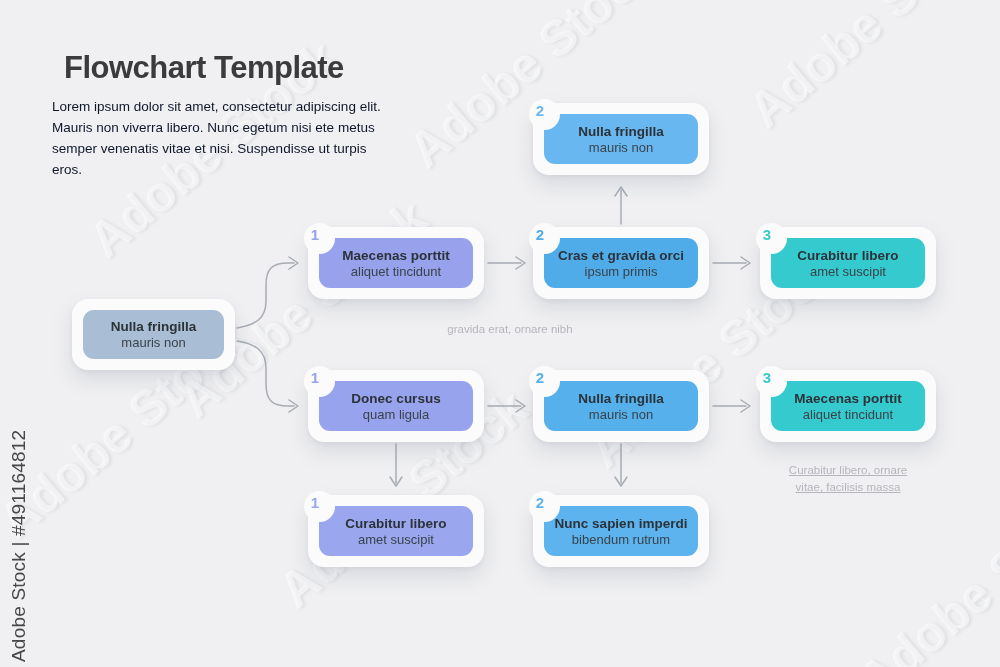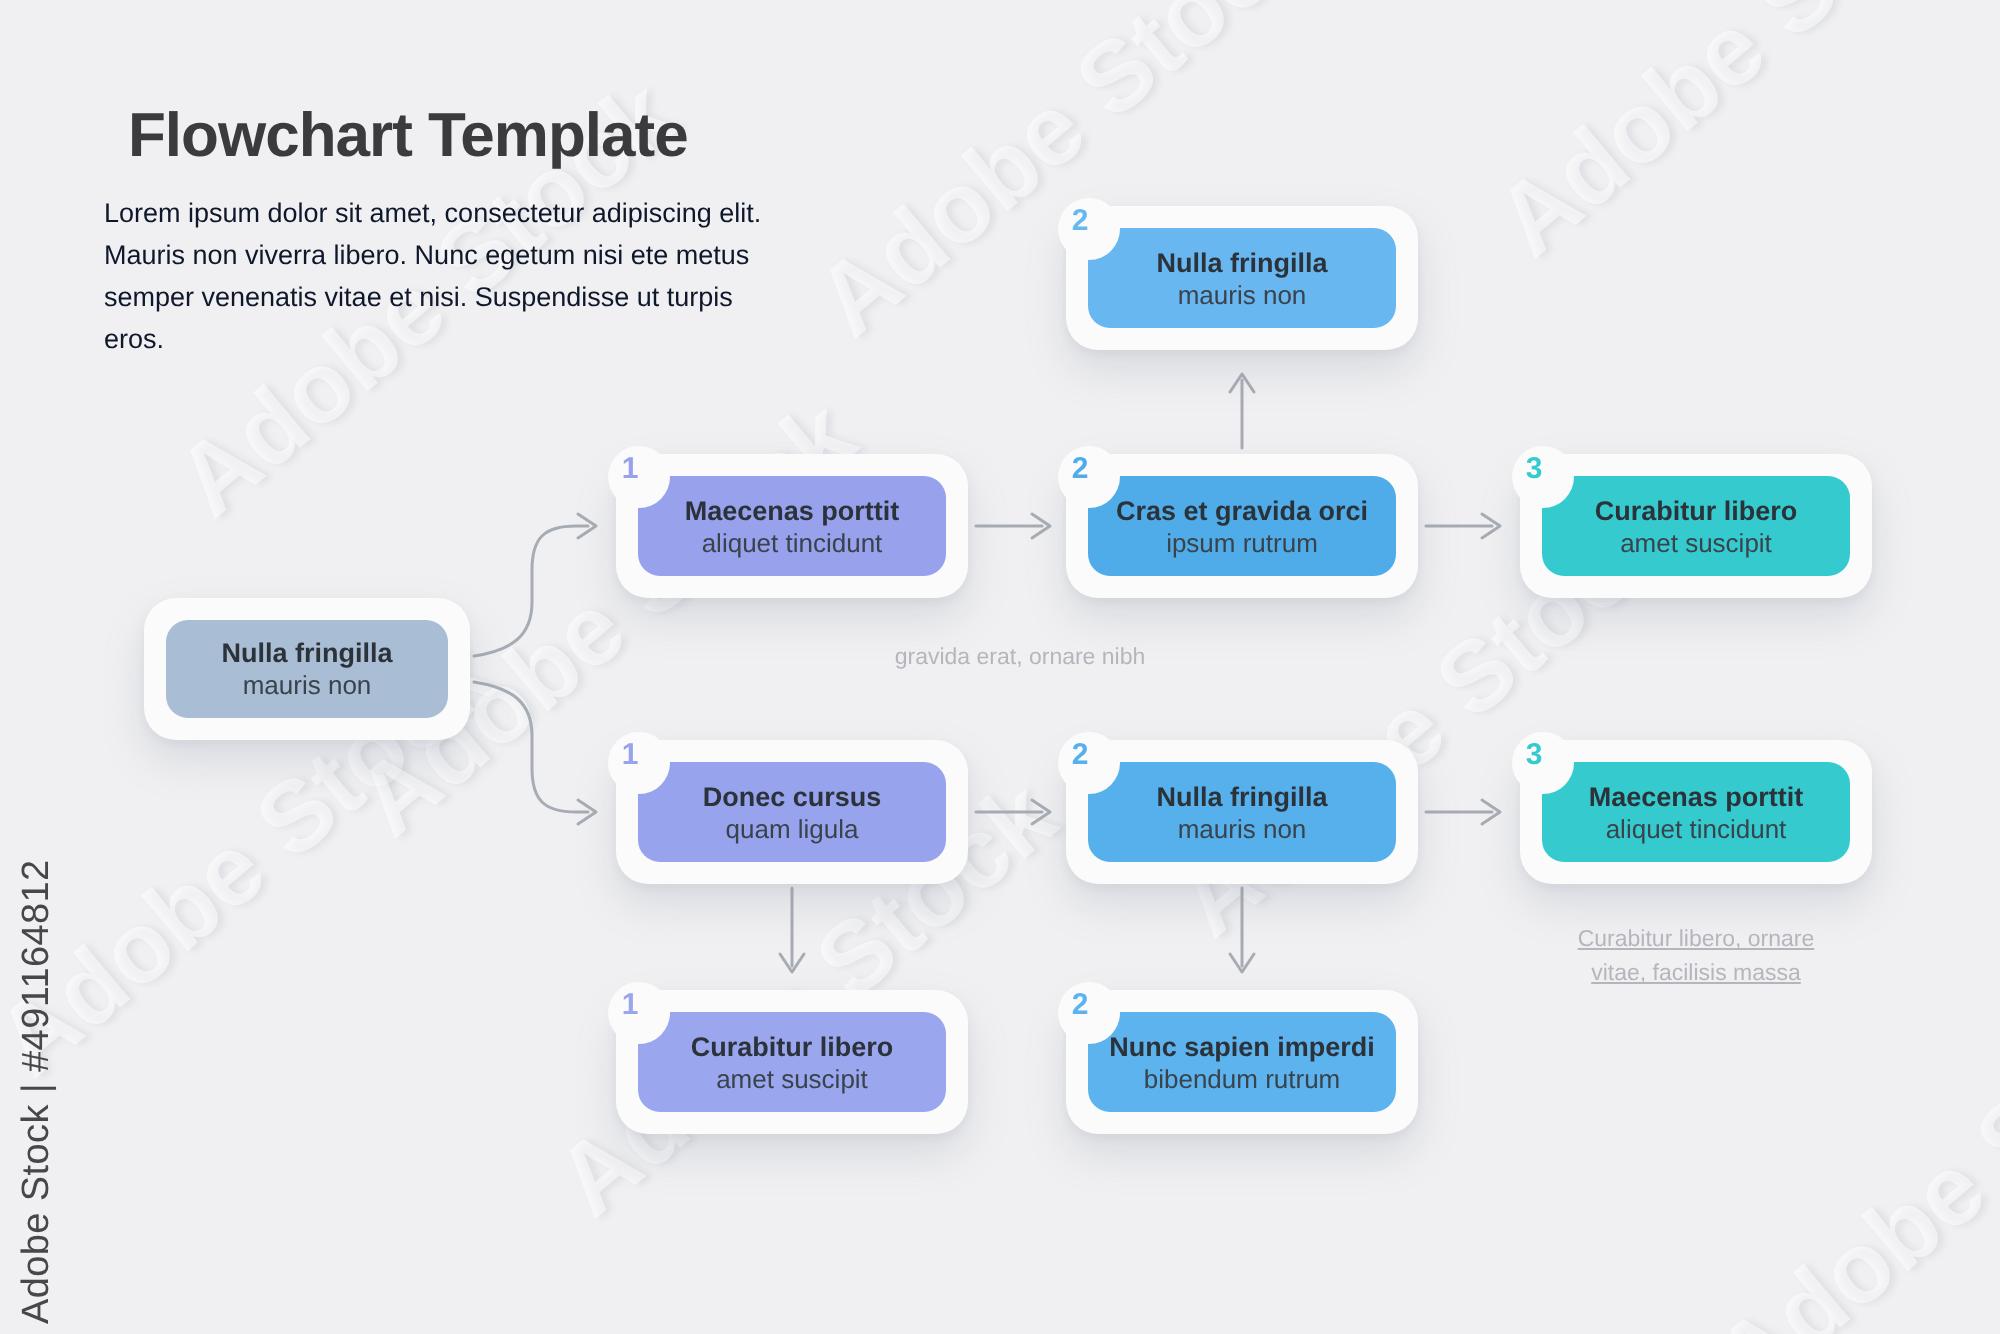--- a/index.html
+++ b/index.html
@@ -105,21 +105,21 @@
     <div class="box" style="background: rgb(151, 161, 236);">
       <span class="badge" style="color: rgb(151, 161, 236);">1</span>
       <div class="node-title">Maecenas porttit</div>
       <div class="node-sub">aliquet tincidunt</div>
     </div>
   </div>
   <div class="card" style="left:533px;top:227px;">
     <div class="box" style="background: rgb(79, 172, 233);">
       <span class="badge" style="color: rgb(79, 172, 233);">2</span>
       <div class="node-title">Cras et gravida orci</div>
-      <div class="node-sub">ipsum rutrum</div>
+      <div class="node-sub">ipsum primis</div>
     </div>
   </div>
   <div class="card" style="left:760px;top:227px;">
     <div class="box" style="background: rgb(53, 203, 206);">
       <span class="badge" style="color: rgb(53, 203, 206);">3</span>
       <div class="node-title">Curabitur libero</div>
       <div class="node-sub">amet suscipit</div>
     </div>
   </div>
 

